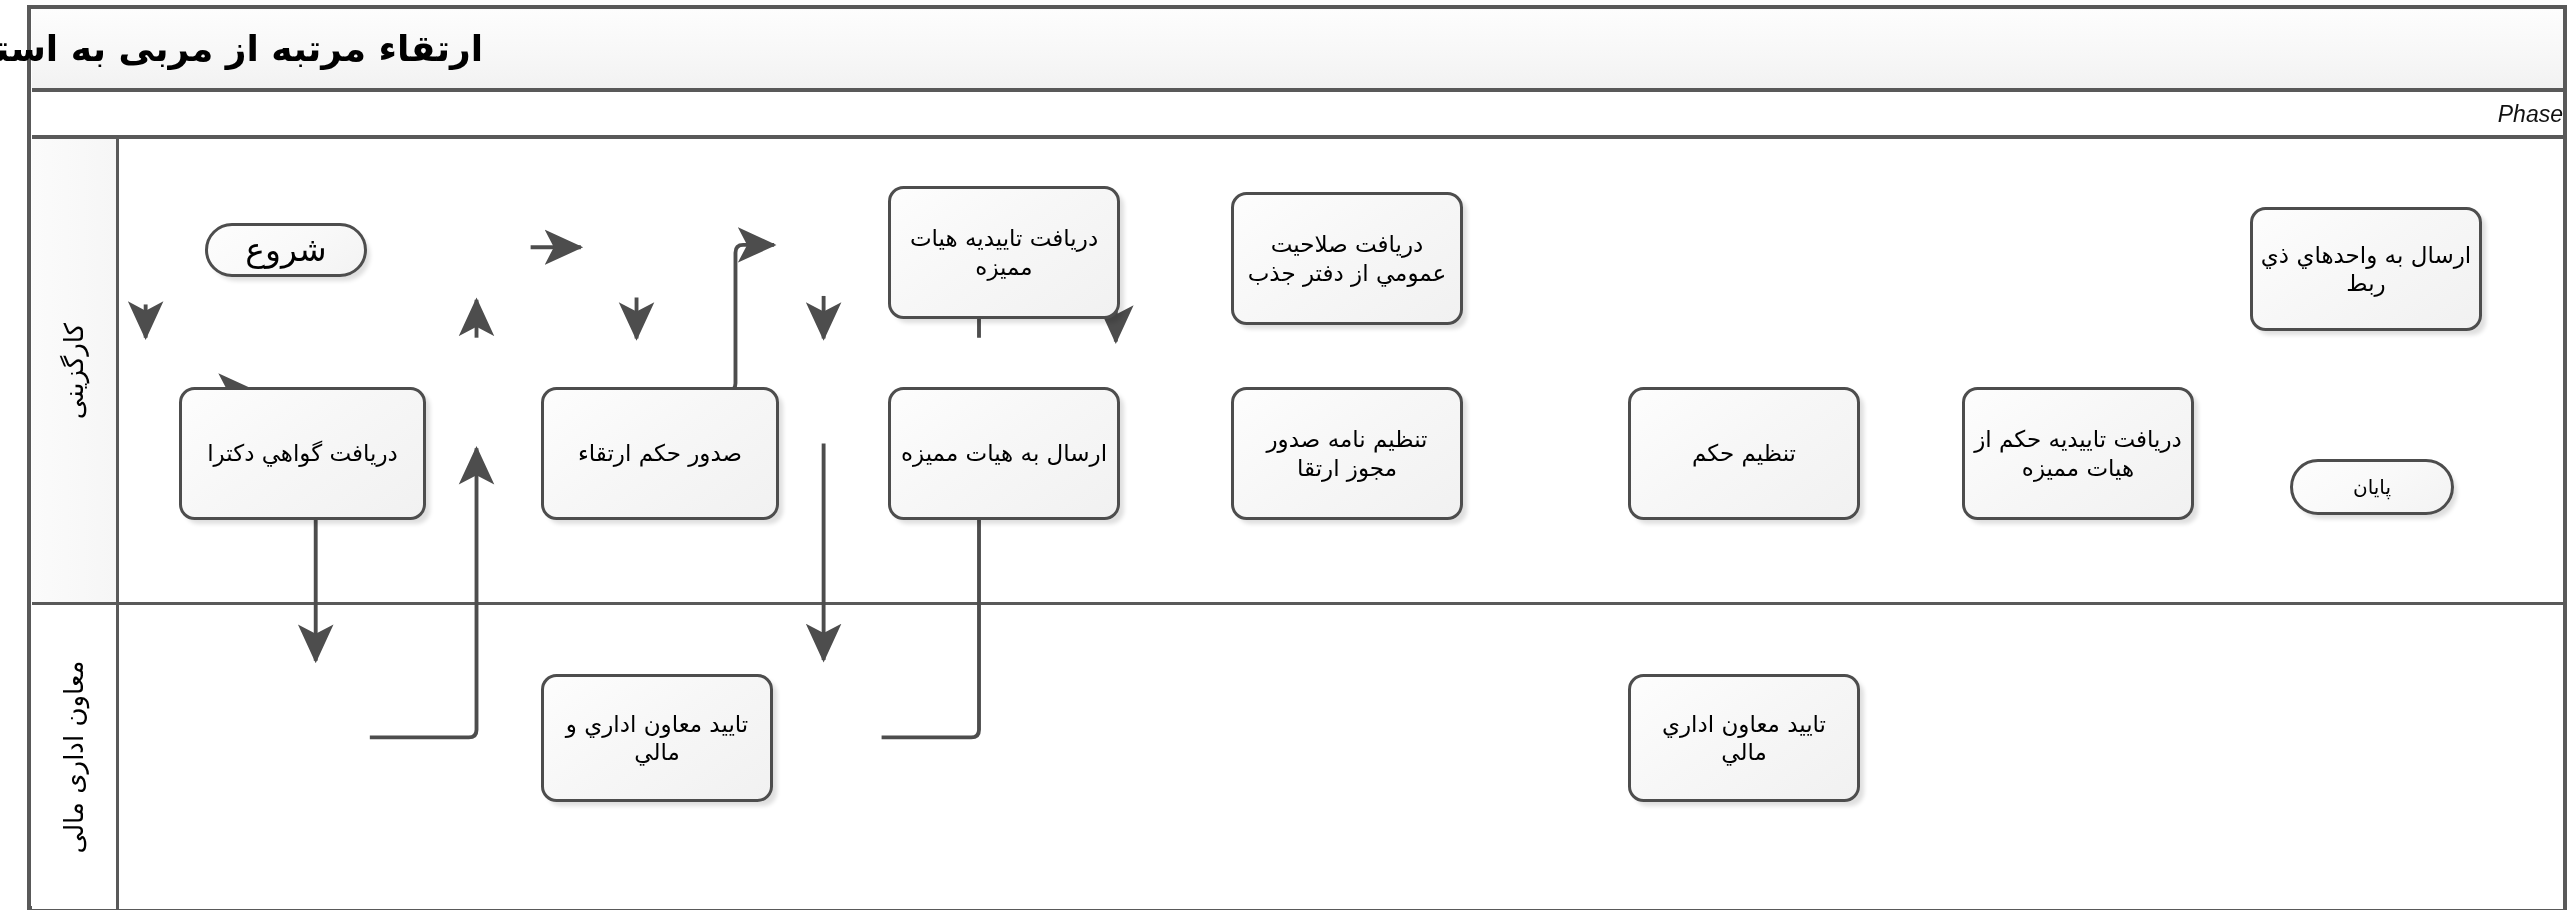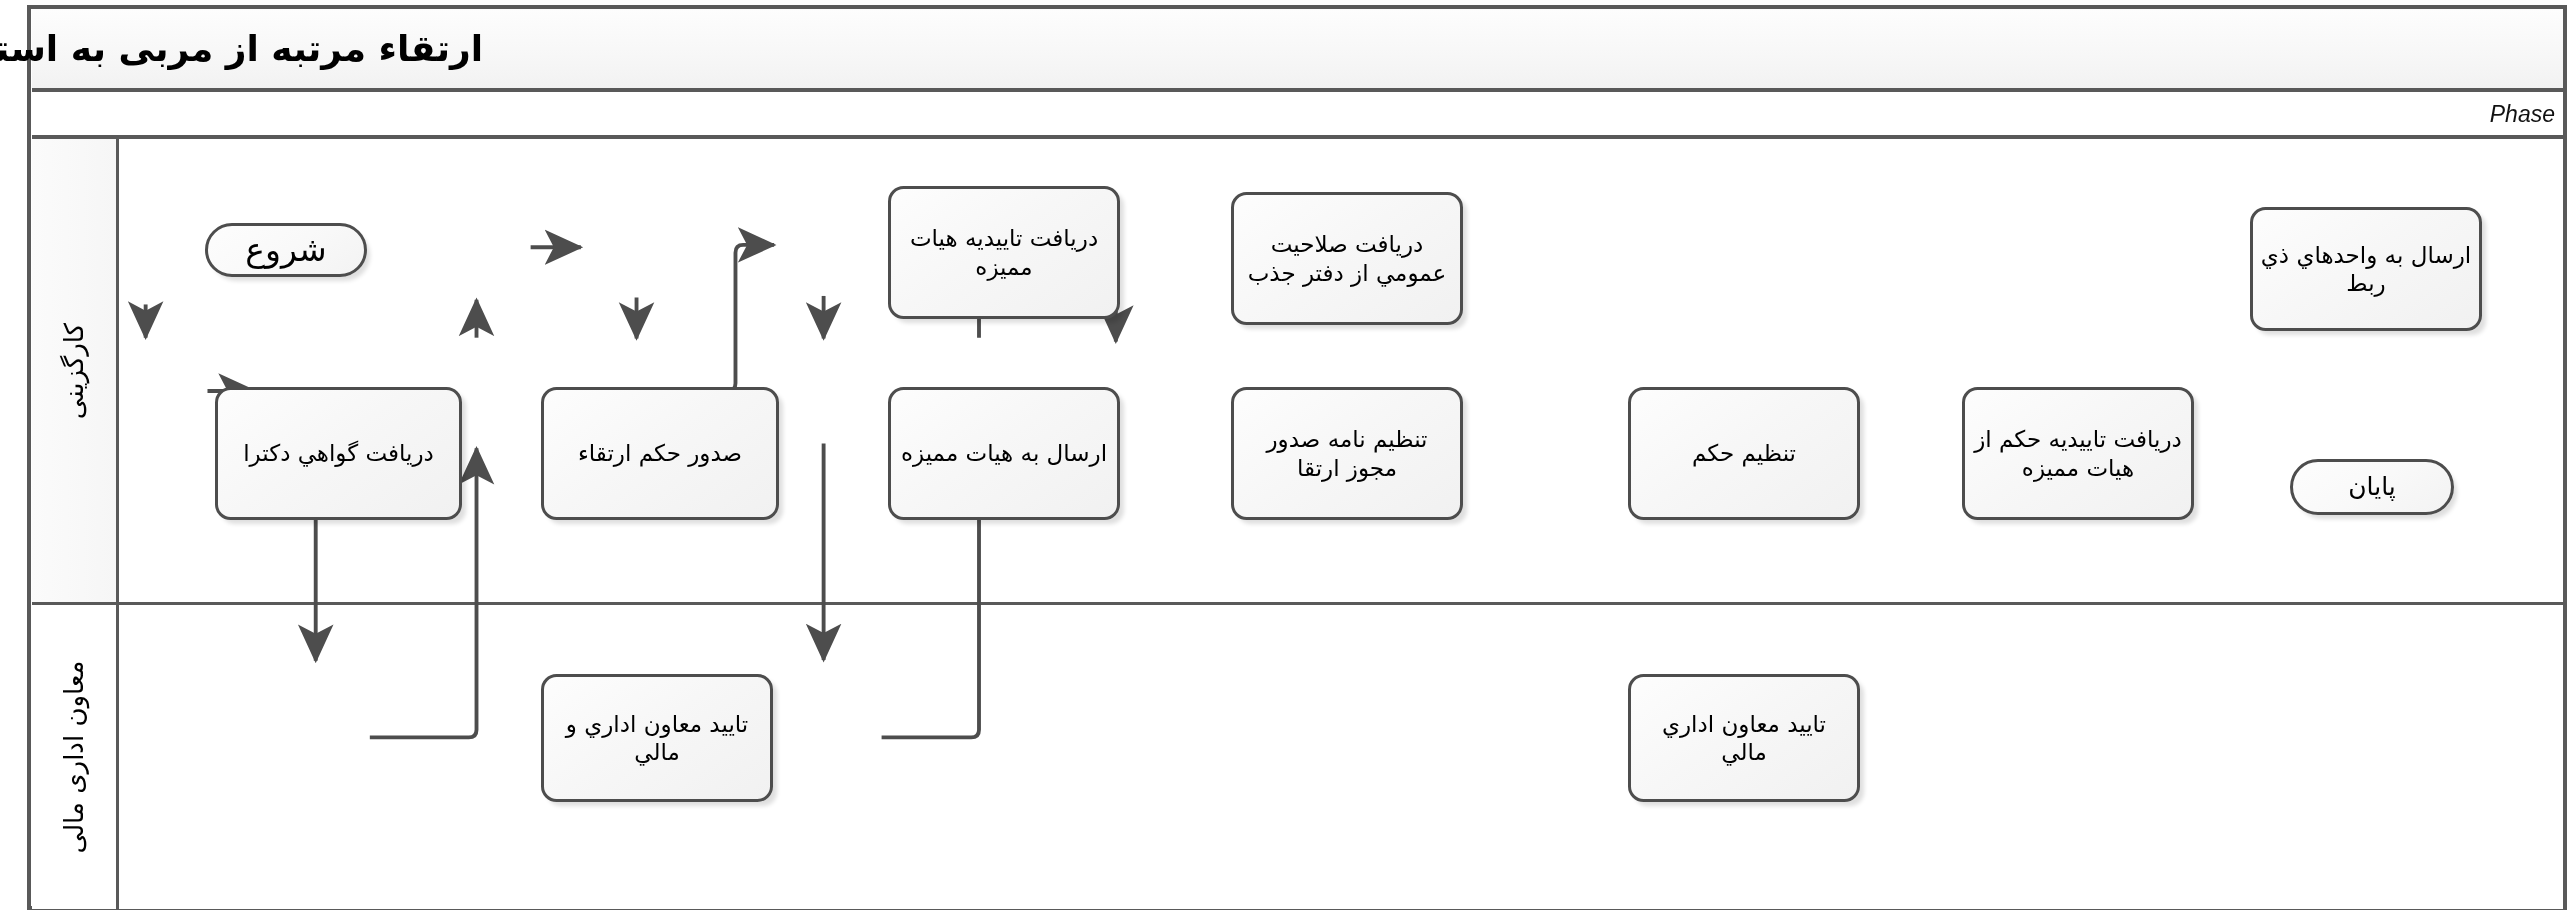--- a/index.html
+++ b/index.html
@@ -61,21 +61,21 @@
     left: 32px;
     top: 93px;
     width: 2531px;
     height: 46px;
     background: #ffffff;
     border-bottom: 4.6px solid #595959;
     box-sizing: border-box;
     display: flex;
     align-items: center;
     justify-content: flex-end;
-    padding-right: 8px;
+    padding-right: 0;
   }
   .phase-text {
     font-size: 23px;
     font-style: italic;
     color: #111111;
     font-family: "Liberation Sans", sans-serif;
   }
 
   
   .lane {
@@ -206,21 +206,21 @@
 
         <path d="M1402,205 L1402,262"></path>
       </g>
     </svg>
   </div>
 
   <div class="node event" style="left:205px; top:223px; width:162px; height:54px; font-size:33px;">
     <span>شروع</span>
   </div>
 
-  <div class="node task" style="left:179px; top:387px; width:247px; height:133px;margin-left:36px;">
+  <div class="node task" style="left:179px; top:387px; width:247px; height:133px;">
     <span>دریافت گواهي دکترا</span>
   </div>
 
   <div class="node task" style="left:541px; top:387px; width:238px; height:133px;text-align:right;">
     <span>صدور حکم ارتقاء</span>
   </div>
 
   <div class="node task" style="left:888px; top:387px; width:232px; height:133px;">
     <span>ارسال به هیات ممیزه</span>
   </div>
@@ -243,21 +243,21 @@
   </div>
 
   <div class="node task" style="left:1962px; top:387px; width:232px; height:133px;">
     <span>دریافت تاییدیه حکم از هیات ممیزه</span>
   </div>
 
   <div class="node task" style="left:2250px; top:207px; width:232px; height:124px;">
     <span>ارسال به واحدهاي ذي ربط</span>
   </div>
 
-  <div class="node event" style="left:2290px; top:459px; width:164px; height:56px; font-size:25px;">
+  <div class="node event" style="left:2290px; top:459px; width:164px; height:56px; font-size:20px;">
     <span>پایان</span>
   </div>
 
   <div class="node task" style="left:541px; top:674px; width:232px; height:128px;">
     <span>تایید معاون اداري و مالي</span>
   </div>
 
   <div class="node task" style="left:1628px; top:674px; width:232px; height:128px;">
     <span>تایید معاون اداري مالي</span>
   </div>

